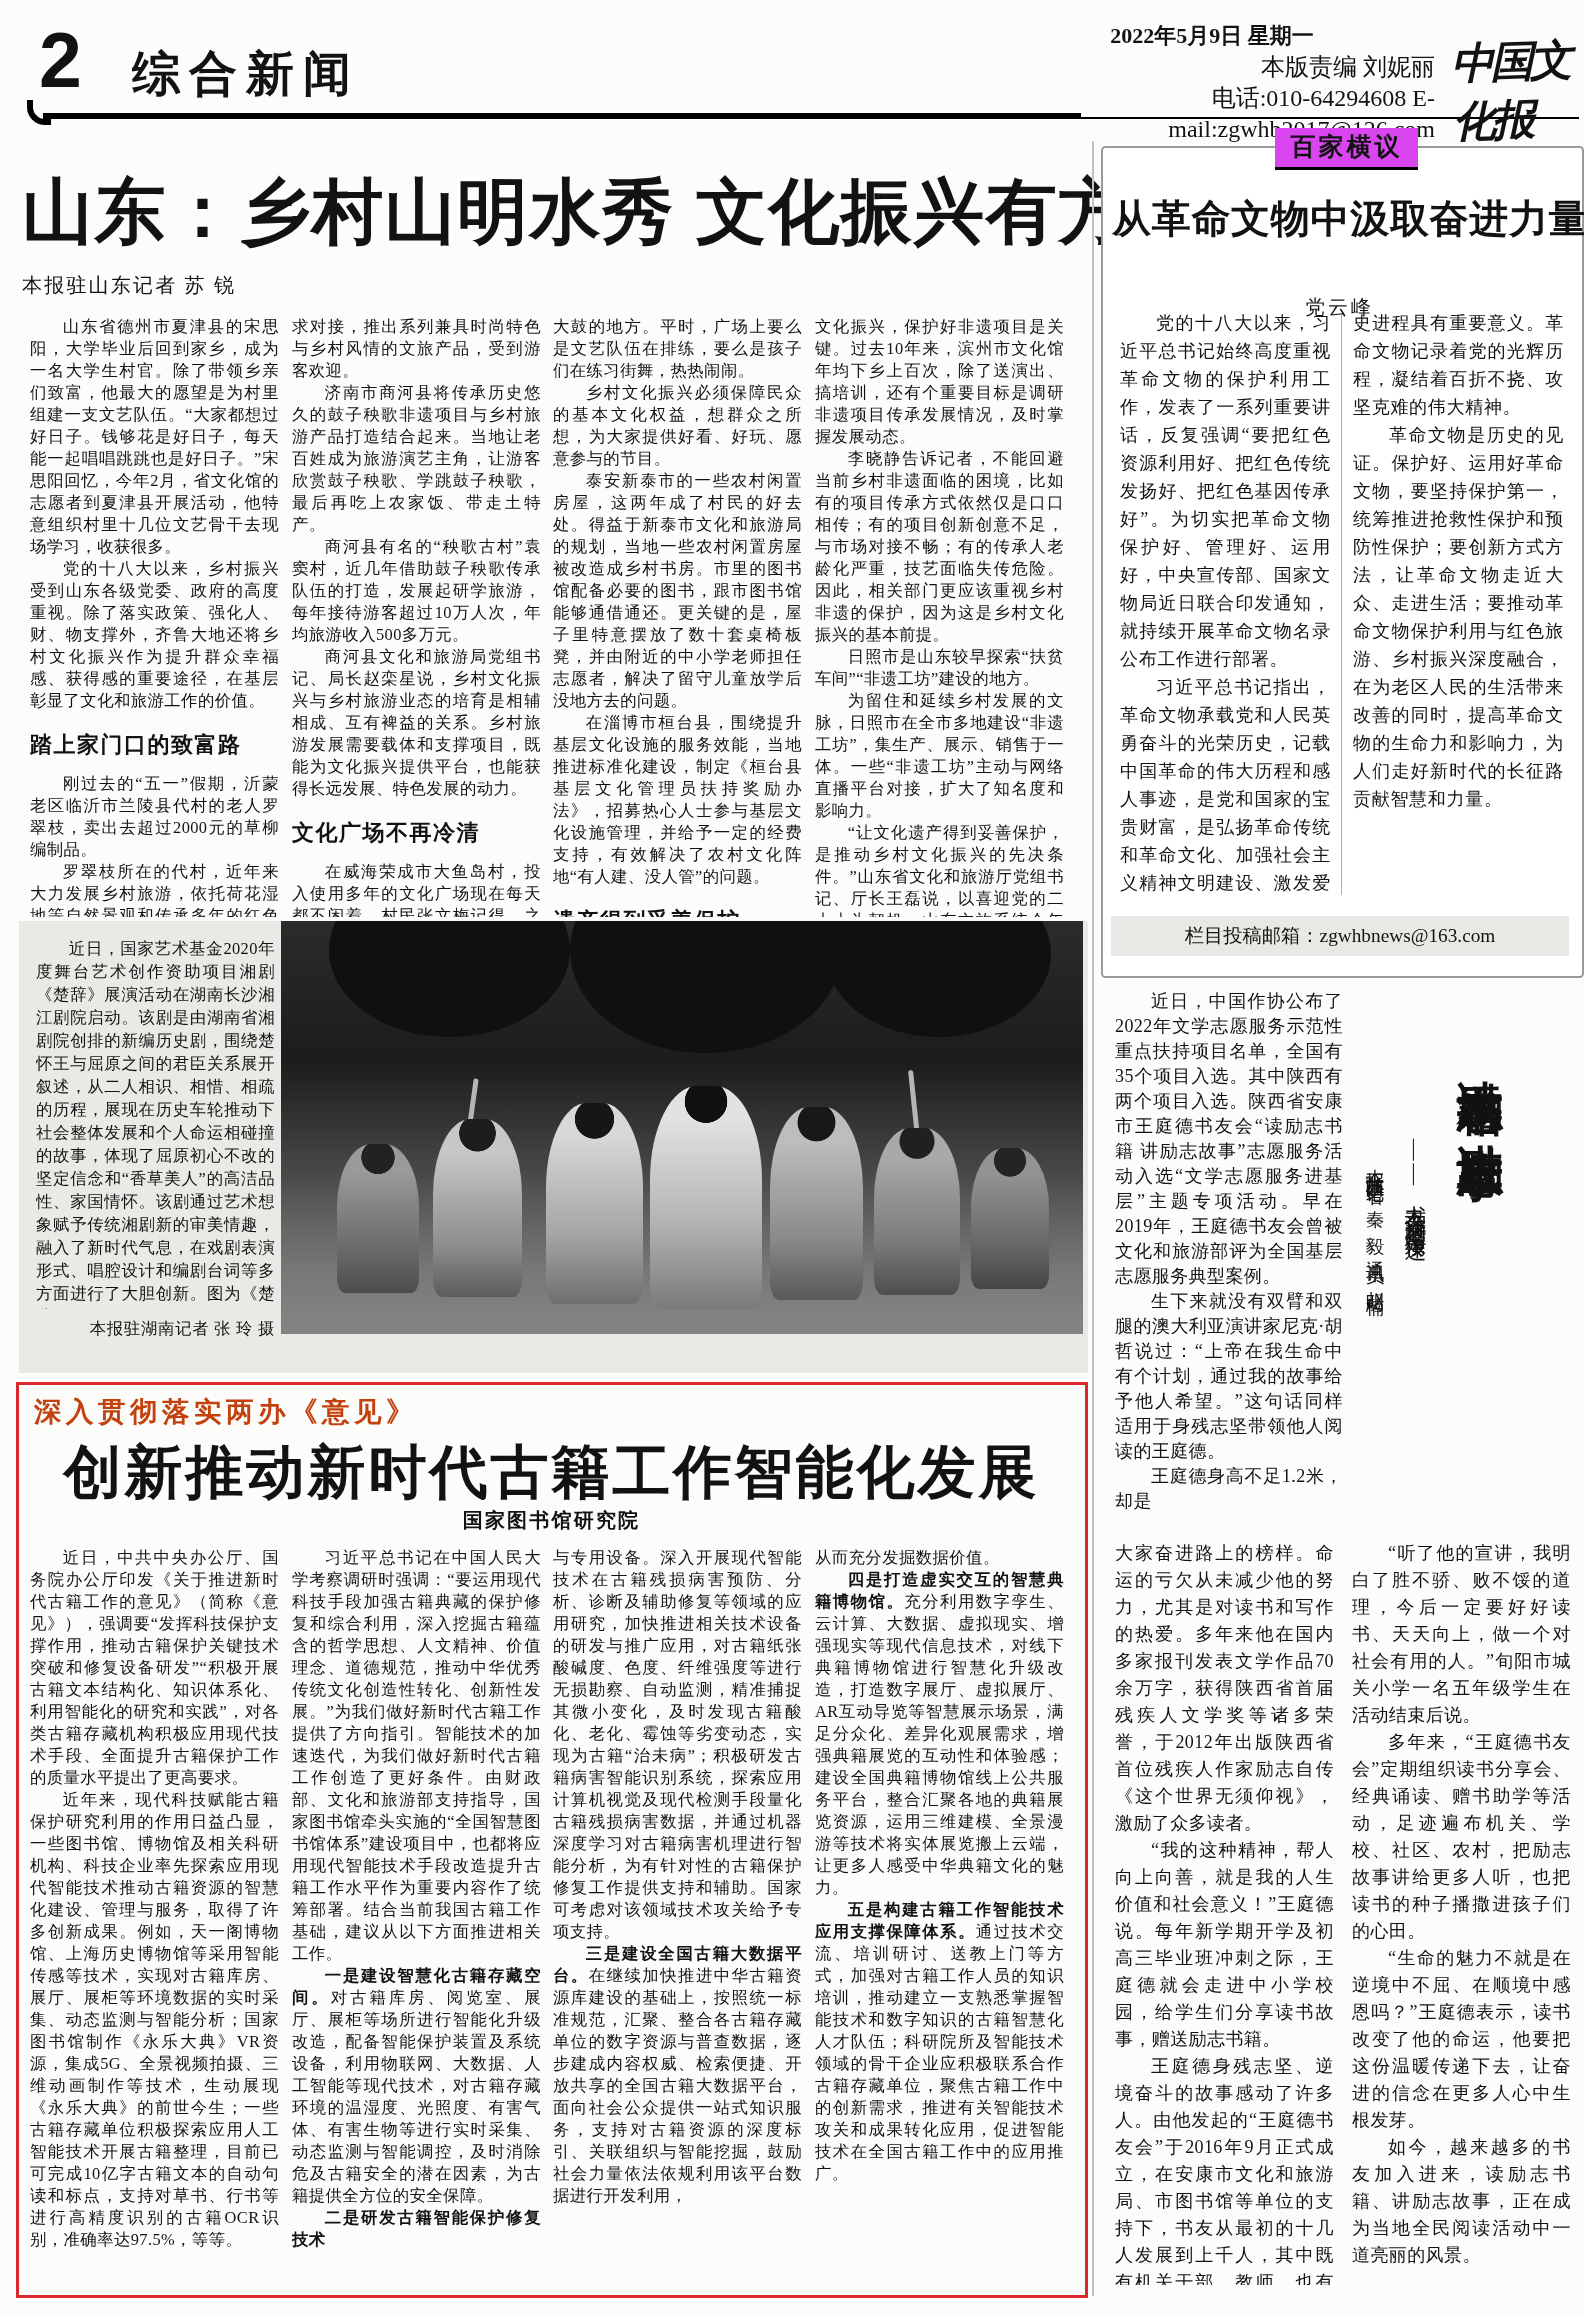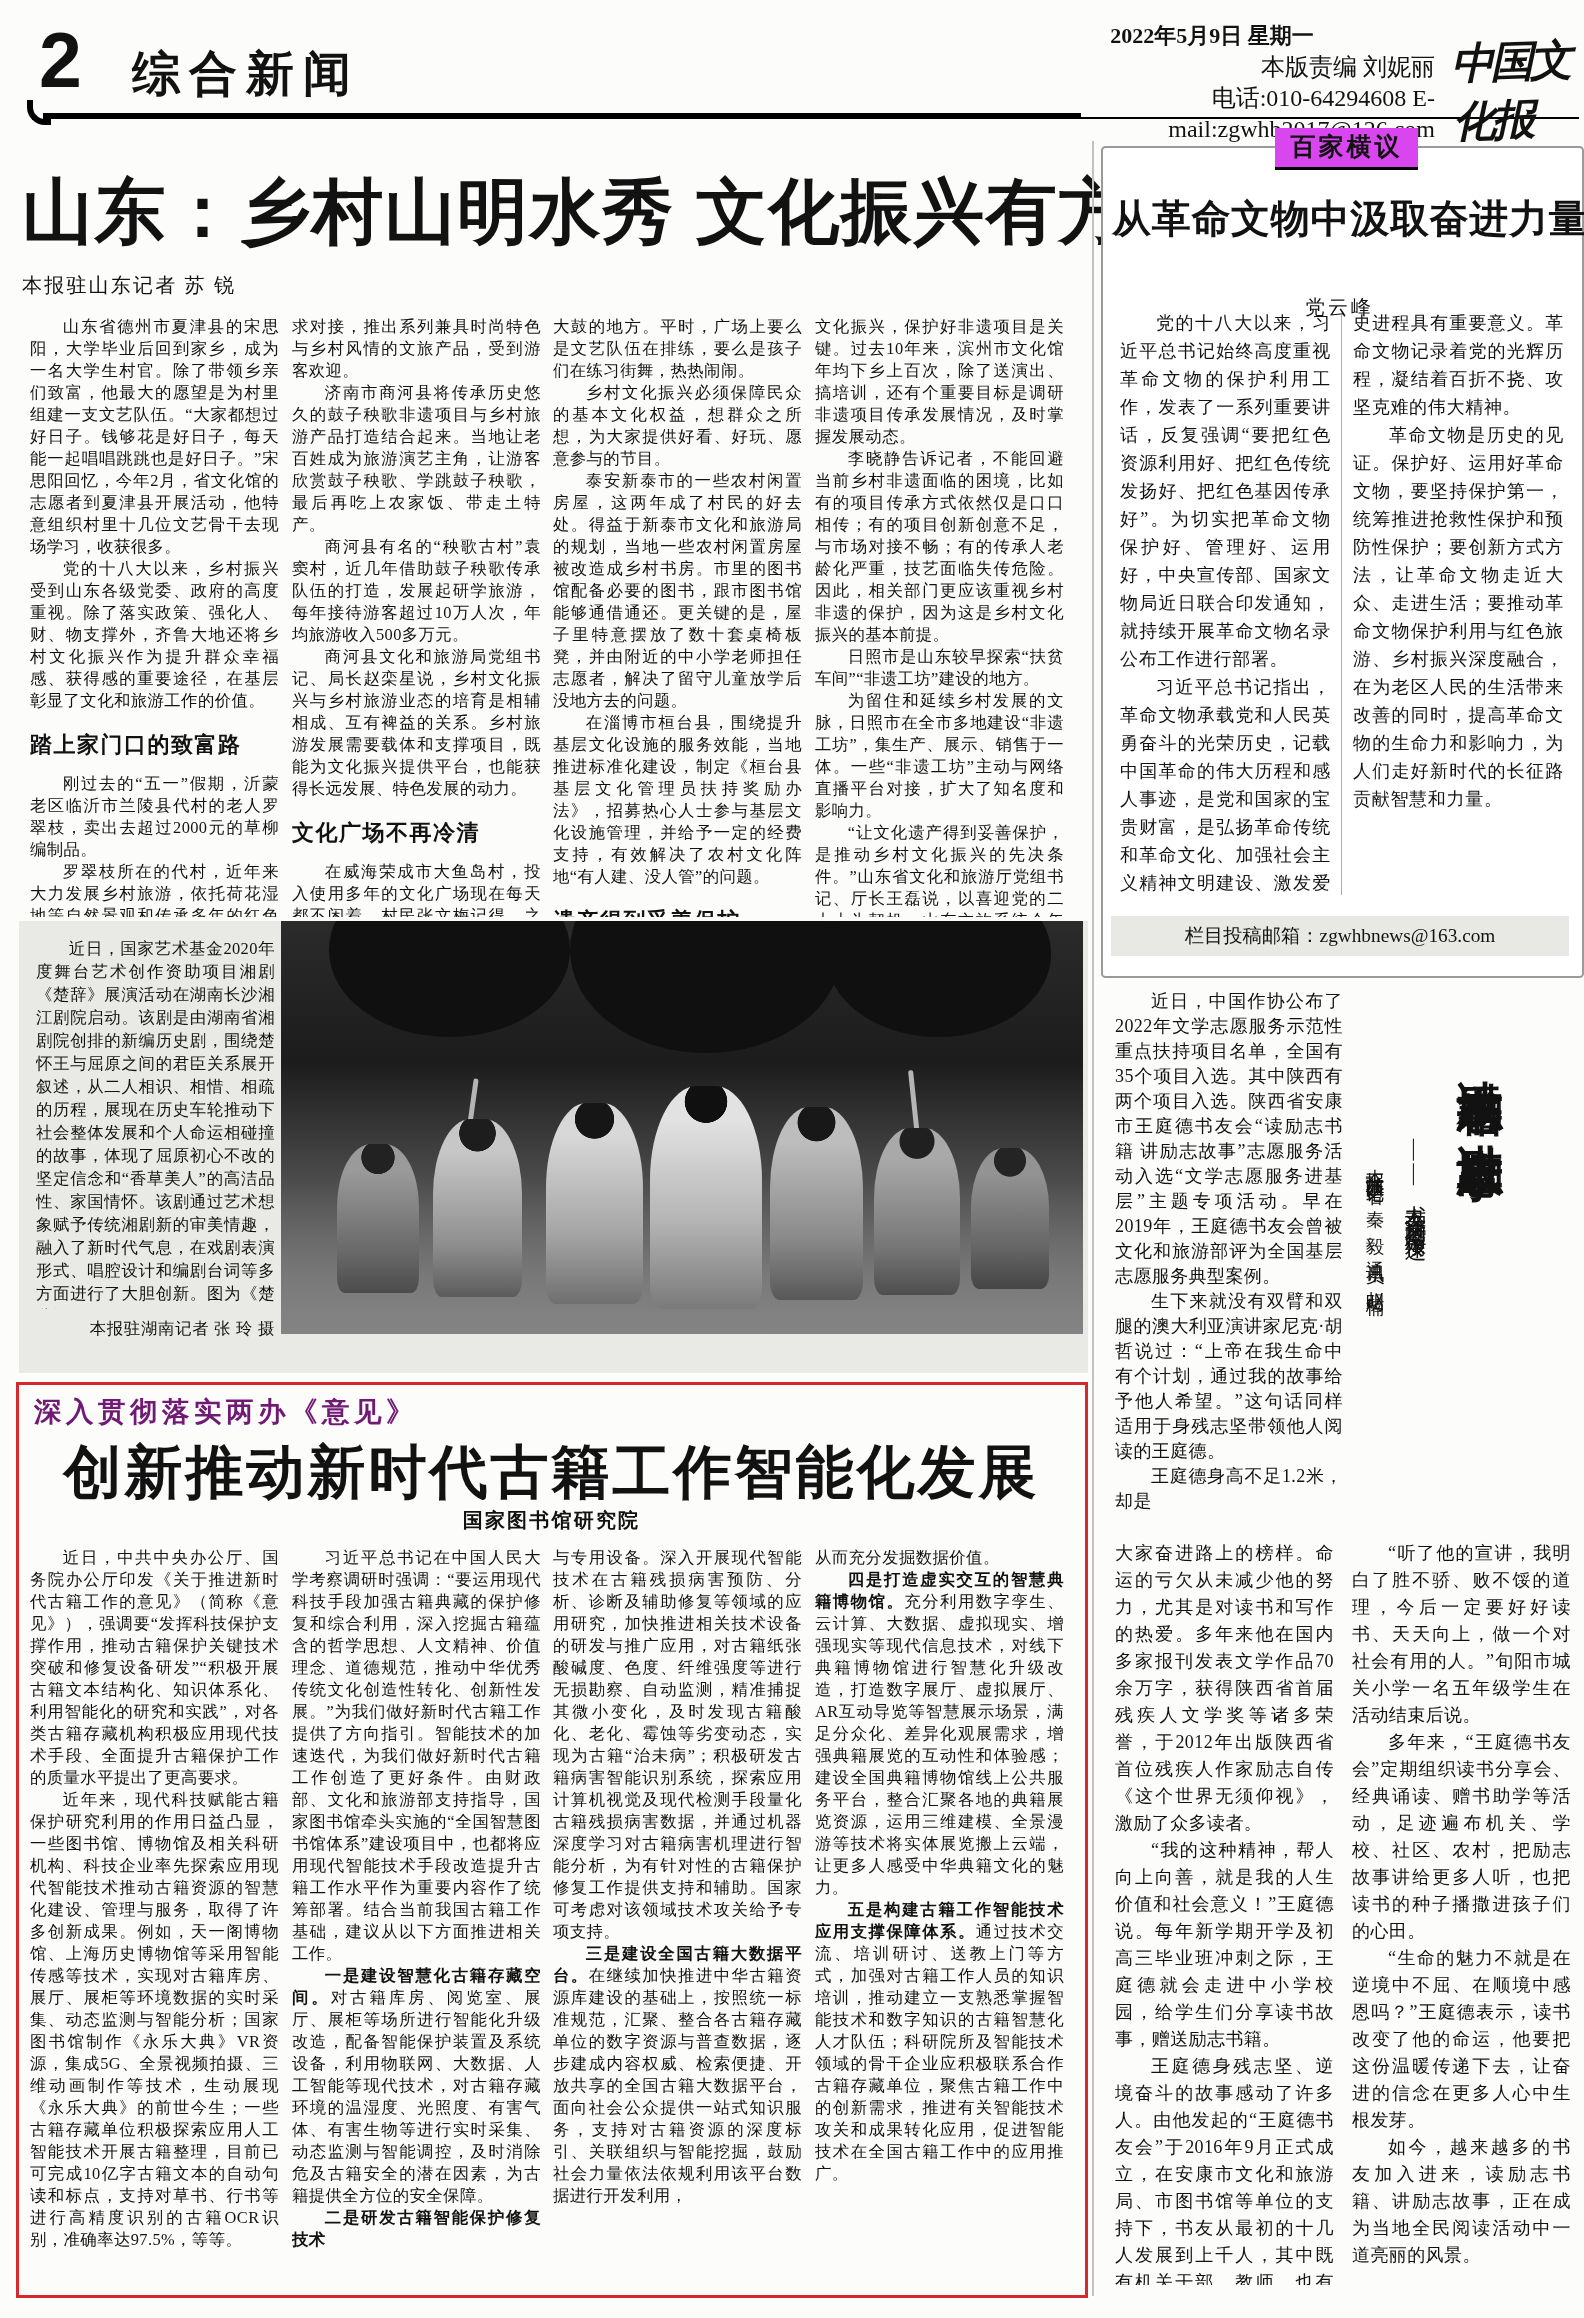--- a/index.html
+++ b/index.html
@@ -53,21 +53,21 @@
   .lz-intro p{font-size:18px;line-height:25px;}
   .vtext{writing-mode:vertical-rl;text-orientation:upright;}
   .lz-vbyline{left:1362px;top:1154px;height:416px;font-size:18.6px;letter-spacing:3px;}
   .lz-subtitle{left:1401px;top:1139px;height:431px;font-size:21.6px;letter-spacing:3px;text-orientation:mixed;}
   .lz-title{left:1449px;top:1043px;height:521px;font:bold 46px "Liberation Serif",serif;letter-spacing:3px;}
   .lz-col{top:1540px;height:745px;width:219px;}
   .lz-col p{font-size:18px;line-height:27px;}
   .lz-ca{left:1115px;} .lz-cb{left:1352px;}
   
   .red-box{left:16.4px;top:1382px;width:1072px;height:916px;border:3.7px solid #d7282d;box-sizing:border-box;background:transparent;}
-  .gj-kicker{left:34px;top:1394px;font:bold 27.5px "Liberation Serif",serif;letter-spacing:4.5px;color:#701a75;}
+  .gj-kicker{left:34px;top:1394px;font:bold 27.5px "Liberation Serif",serif;letter-spacing:4.5px;color:#c2410c;}
   .gj-title{left:22px;top:1434px;width:1059px;text-align:center;font:bold 58px "Liberation Serif",serif;letter-spacing:3px;white-space:nowrap;}
   .gj-byline{left:22px;top:1507px;width:1059px;text-align:center;font:bold 20px "Liberation Sans",sans-serif;letter-spacing:2.2px;}
   .gj{top:1547px;height:735px;width:249px;}
   .gj p b{font-weight:bold;}
 </style>
 </head>
 <body>
 
 <div class="abs pgnum">2</div>
 <div class="abs secname">综合新闻</div>

